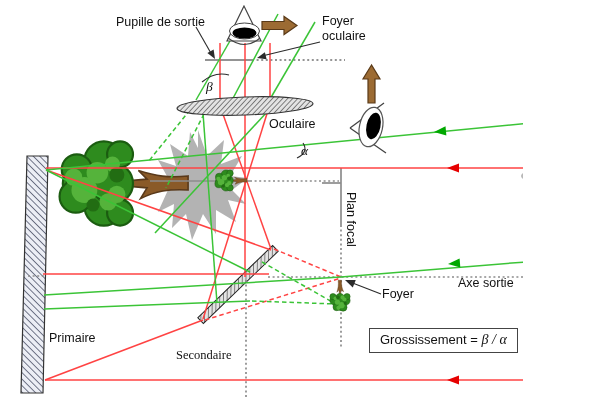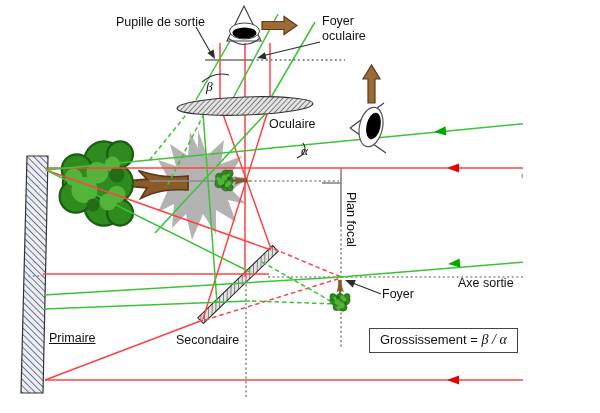--- a/index.html
+++ b/index.html
@@ -163,16 +163,16 @@
 </svg>
 
 <div class="lbl" style="left:116px;top:15px;">Pupille de sortie</div>
 <div class="lbl" style="left:322px;top:14px;"><span>Foyer</span><br><span>oculaire</span></div>
 <div class="lbl" style="left:269px;top:117px;">Oculaire</div>
 <div class="lbl greek" style="left:206px;top:79px;">β</div>
 <div class="lbl greek" style="left:301px;top:143px;">α</div>
 <div class="lbl rot" style="left:358px;top:192px;">Plan focal</div>
 <div class="lbl" style="left:458px;top:276px;">Axe sortie</div>
 <div class="lbl" style="left:382px;top:287px;">Foyer</div>
-<div class="lbl" style="left:49px;top:331px;text-decoration:underline;">Primaire</div>
-<div class="lbl" style="left:176px;top:333px;">Secondaire</div>
+<div class="lbl" style="left:49px;top:331px;">Primaire</div>
+<div class="lbl" style="left:176px;top:348px;font-family:Liberation Serif, serif;">Secondaire</div>
 <div class="formula-box"><span>Grossissement = </span><span class="greek">β / α</span></div>
 </div>
 
 </body></html>

